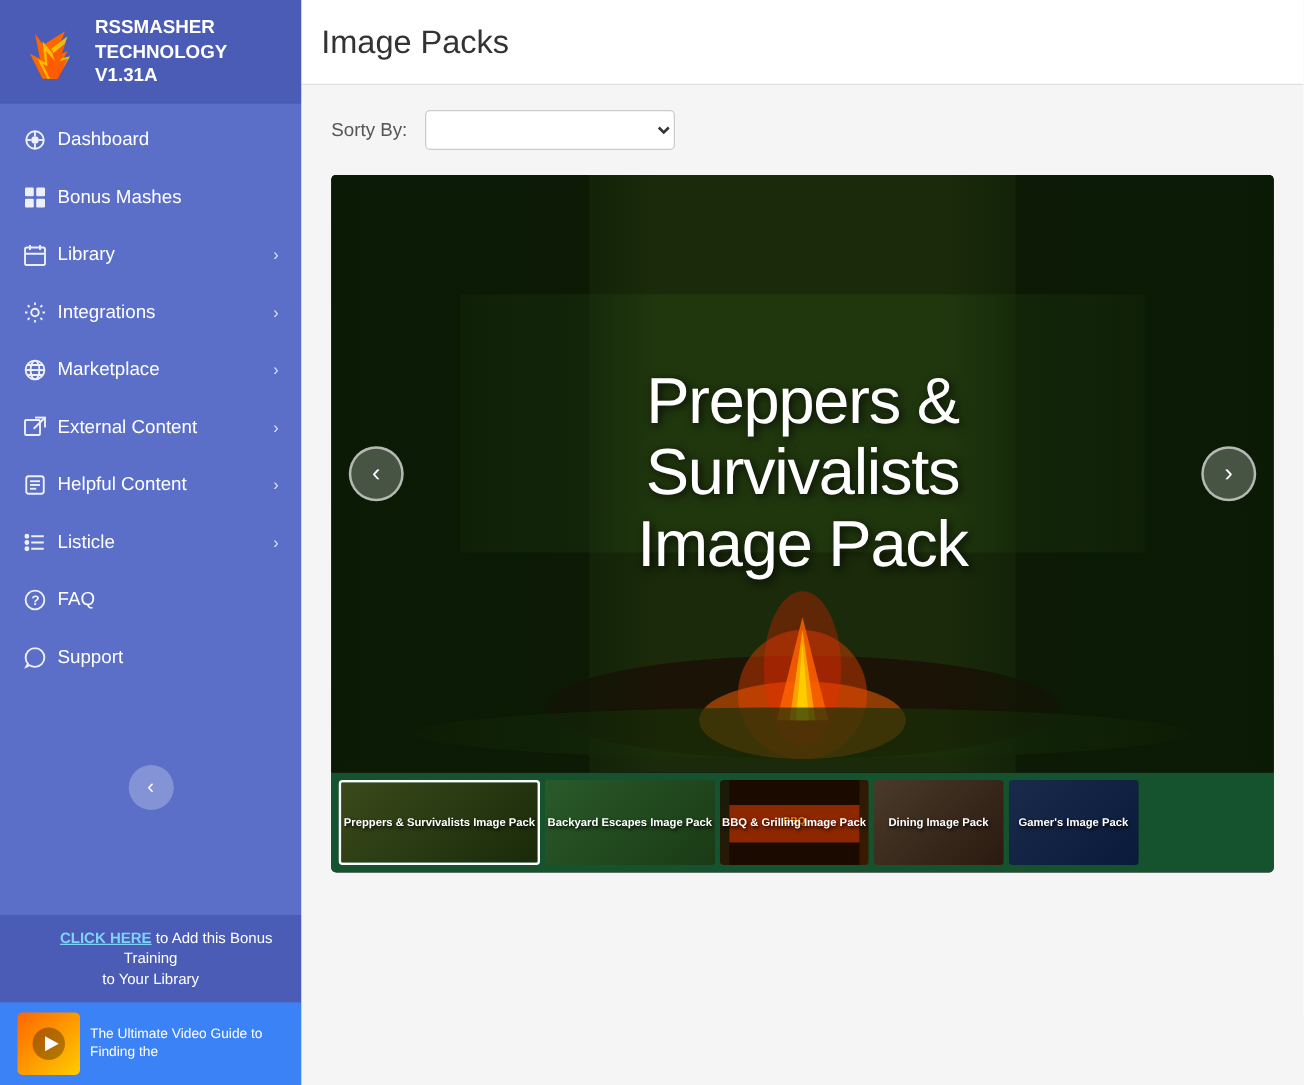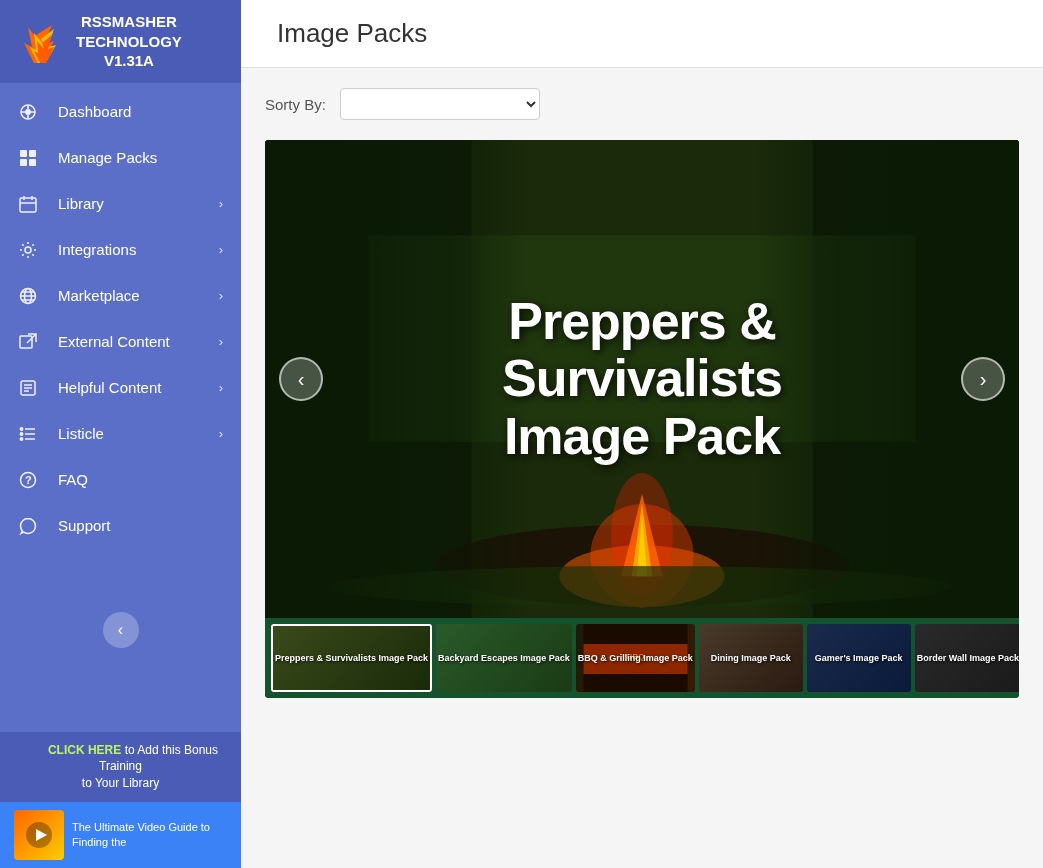--- a/index.html
+++ b/index.html
@@ -30,21 +30,21 @@
       height: 52px;
       margin-right: 10px;
       flex-shrink: 0;
     }
 
     #sidebar-logo .logo-text {
       color: white;
       font-weight: bold;
       font-size: 15px;
       line-height: 1.3;
-      text-align: center;
+      text-align: left;
     }
 
     .sidebar-nav {
       flex: 1;
       overflow-y: auto;
       padding: 6px 0;
     }
 
     .sidebar-nav::-webkit-scrollbar { width: 4px; }
     .sidebar-nav::-webkit-scrollbar-thumb { background: rgba(255,255,255,0.3); border-radius: 2px; }
@@ -56,21 +56,21 @@
       color: white;
       cursor: pointer;
       font-size: 15px;
       position: relative;
       justify-content: space-between;
     }
 
     .nav-item-left {
       display: flex;
       align-items: center;
-      gap: 20px;
+      gap: 8px;
     }
 
     .nav-icon {
       width: 20px;
       height: 20px;
       display: flex;
       align-items: center;
       justify-content: center;
       opacity: 0.9;
     }
@@ -101,22 +101,23 @@
     .sidebar-promo {
       background: #4a5cb5;
       padding: 10px 14px;
       color: white;
       font-size: 12px;
       text-align: center;
       line-height: 1.4;
     }
 
     .sidebar-promo .click-here {
-      color: #bef264;
+      color: #7dd3fc;
       font-weight: bold;
+      text-decoration: underline;
       cursor: pointer;
       padding-left: 25px;
     }
 
     .sidebar-promo-video {
       display: flex;
       align-items: center;
       gap: 8px;
       padding: 8px 14px;
       background: #3b82f6;
@@ -144,21 +145,21 @@
     #main {
       flex: 1;
       background: #f5f5f5;
       display: flex;
       flex-direction: column;
       overflow-y: auto;
     }
 
     #main-header {
       background: white;
-      padding: 18px 36px;
+      padding: 18px 16px;
       border-bottom: 1px solid #e0e0e0;
     }
 
     #main-header h1 {
       font-size: 26px;
       font-weight: 400;
       color: #333;
     }
 
     #main-content {
@@ -224,21 +225,21 @@
       position: relative;
       z-index: 10;
       text-align: center;
       color: white;
       text-shadow: 2px 2px 8px rgba(0,0,0,0.8);
       padding: 20px;
     }
 
     .carousel-overlay-text h2 {
       font-size: 52px;
-      font-weight: 700;
+      font-weight: 400;
       line-height: 1.1;
       letter-spacing: -1px;
     }
 
     .carousel-nav-btn {
       position: absolute;
       top: 50%;
       transform: translateY(-50%);
       z-index: 20;
       width: 44px;
@@ -351,21 +352,21 @@
     <div class="nav-item">
       <div class="nav-item-left">
         <span class="nav-icon">
           <svg width="18" height="18" viewBox="0 0 18 18" fill="white">
               <rect x="1" y="1" width="7" height="7" rx="1"></rect>
               <rect x="10" y="1" width="7" height="7" rx="1"></rect>
               <rect x="1" y="10" width="7" height="7" rx="1"></rect>
               <rect x="10" y="10" width="7" height="7" rx="1"></rect>
             </svg>
         </span>
-        <span>Manage Packs</span>
+        <span>Bonus Mashes</span>
       </div>
     </div>
 
     <div class="nav-item">
       <div class="nav-item-left">
         <span class="nav-icon">
           <svg width="18" height="18" viewBox="0 0 18 18" fill="none" stroke="white" stroke-width="1.5">
               <rect x="1" y="3" width="16" height="14" rx="1.5"></rect>
               <line x1="5" y1="1" x2="5" y2="5"></line>
               <line x1="13" y1="1" x2="13" y2="5"></line>
@@ -584,22 +585,18 @@
         <div class="thumb-item">
           <div class="thumb-bg" style="background:linear-gradient(135deg,#4a3a2a,#2a1a10);"></div>
           <span class="thumb-label">Dining Image Pack</span>
         </div>
 
         <div class="thumb-item">
           <div class="thumb-bg" style="background:linear-gradient(135deg,#1a2a4a,#0a1a3a);"></div>
           <span class="thumb-label">Gamer's Image Pack</span>
         </div>
 
-        <div class="thumb-item">
-          <div class="thumb-bg" style="background:linear-gradient(135deg,#2a2a2a,#1a1a1a);"></div>
-          <span class="thumb-label">Border Wall Image Pack</span>
-        </div>
 
       </div>
     </div>
 
   </div>
 </main>
 
 </body></html>

